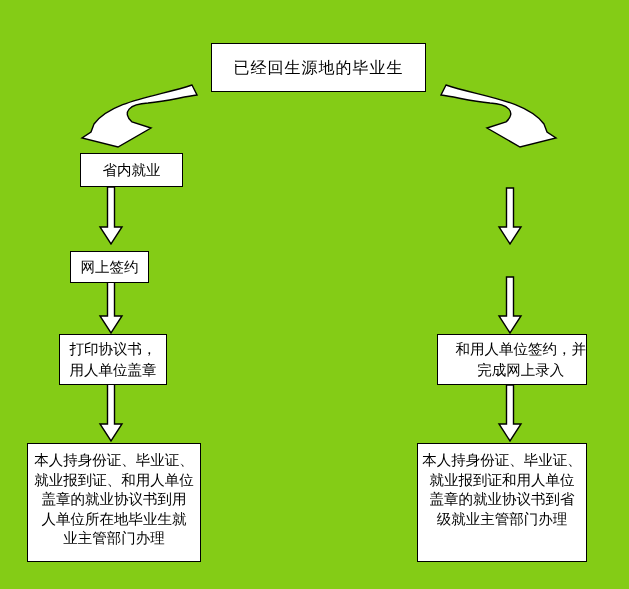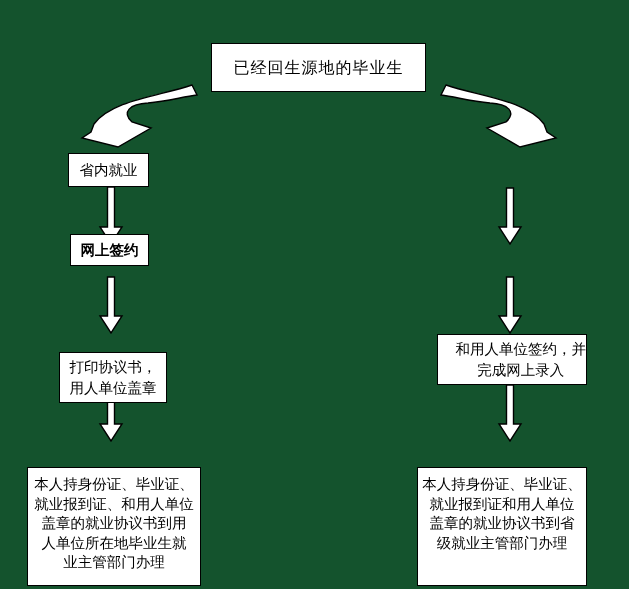--- a/index.html
+++ b/index.html
@@ -4,21 +4,21 @@
 <style>
   html, body {
     margin: 0;
     padding: 0;
     background: #ffffff;
   }
   .canvas {
     position: relative;
     width: 629px;
     height: 589px;
-    background: #14532d;
+    background: #84cc16;
     font-family: "Liberation Serif", "DejaVu Serif", serif;
     color: #000000;
     overflow: hidden;
   }
   .arrow-layer {
     position: absolute;
     left: 0;
     top: 0;
     width: 629px;
     height: 589px;
@@ -44,21 +44,20 @@
   }
   .node.title {
     font-size: 16px;
     letter-spacing: 1px;
   }
   .node.big {
     align-items: flex-start;
     padding-top: 7px;
     line-height: 19.5px;
     font-size: 14.5px;
-    margin-top: 24px;
   }
 </style>
 </head>
 <body>
 
 <div class="canvas">
 
   <svg class="arrow-layer" viewBox="0 0 629 589" aria-hidden="true">
 
     <path d="M 192,85 C 160,96 112,100 94,124 L 91,132 L 82,138 L 118,147 L 151,128 L 132,122 C 121,112 130,104 148,103 C 168,101 182,97 197,95 Z"></path>
@@ -70,29 +69,29 @@
 
     <polygon points="506.5,188 513.5,188 513.5,227 521,227 510,244 499,227 506.5,227"></polygon>
     <polygon points="506.5,277 513.5,277 513.5,316 521,316 510,333 499,316 506.5,316"></polygon>
     <polygon points="506.5,385 513.5,385 513.5,424 521,424 510,441 499,424 506.5,424"></polygon>
   </svg>
 
   <div class="node title" style="left:211px; top:43px; width:215px; height:49px;">
     <span>已经回生源地的毕业生</span>
   </div>
 
-  <div class="node" style="left:68px; top:153px; width:81px; height:34px;">
+  <div class="node" style="left:80px; top:153px; width:103px; height:34px;">
     <span>省内就业</span>
   </div>
 
-  <div class="node" style="left:70px; top:234px; width:79px; height:32px;font-weight:bold;">
+  <div class="node" style="left:70px; top:251px; width:79px; height:32px;">
     <span>网上签约</span>
   </div>
 
-  <div class="node" style="left:59px; top:334px; width:108px; height:51px; line-height:21px;margin-top:18px;">
+  <div class="node" style="left:59px; top:334px; width:108px; height:51px; line-height:21px;">
     <span>打印协议书，
 用人单位盖章</span>
   </div>
 
   <div class="node big" style="left:27px; top:443px; width:174px; height:119px;">
     <span>本人持身份证、毕业证、
 就业报到证、和用人单位
 盖章的就业协议书到用
 人单位所在地毕业生就
 业主管部门办理</span>

